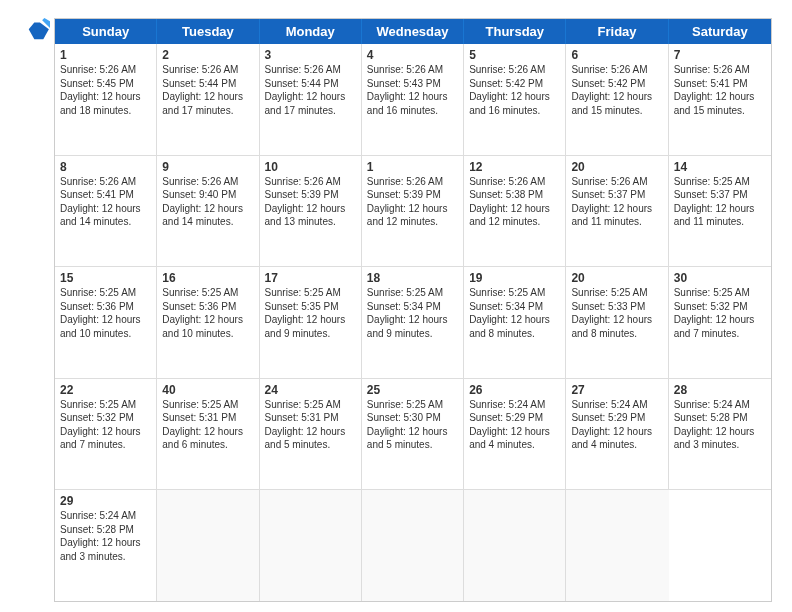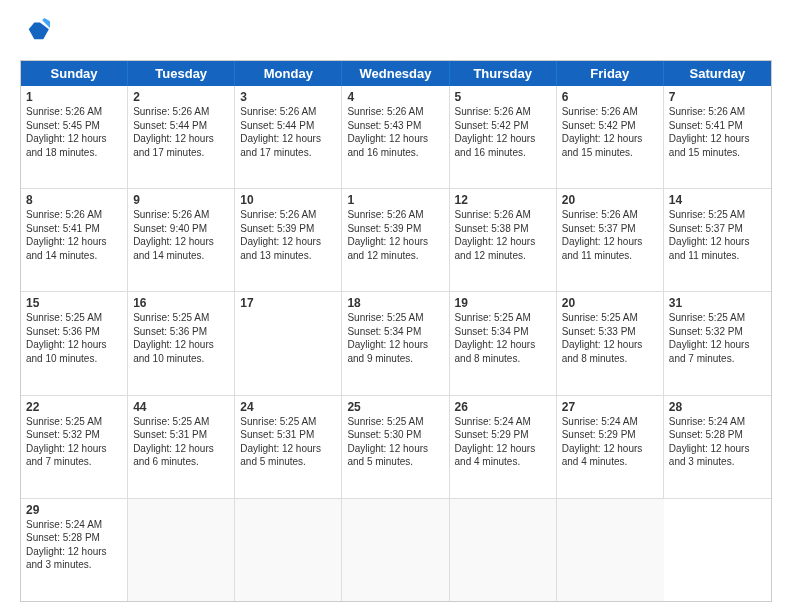--- a/index.html
+++ b/index.html
@@ -8,21 +8,21 @@
       background: #fff;
       width: 792px;
       height: 612px;
       overflow: hidden;
     }
     .page {
       width: 792px;
       height: 612px;
       padding: 18px 20px 10px 20px;
       display: flex;
-      flex-direction: column;
+      flex-direction: row;
     }
     .header {
       display: flex;
       align-items: flex-start;
       justify-content: space-between;
       margin-bottom: 10px;
     }
     .logo {
       display: flex;
       align-items: center;
@@ -248,20 +248,24 @@
           </div>
           <div class="cal-cell">
             <span class="day-num">16</span>
             <div class="cell-text">Sunrise: 5:25 AM
 Sunset: 5:36 PM
 Daylight: 12 hours
 and 10 minutes.</div>
           </div>
           <div class="cal-cell">
             <span class="day-num">17</span>
+            <div class="cell-text">Sunrise: 5:25 AM
+Sunset: 5:35 PM
+Daylight: 12 hours
+and 9 minutes.</div>
           </div>
           <div class="cal-cell">
             <span class="day-num">18</span>
             <div class="cell-text">Sunrise: 5:25 AM
 Sunset: 5:34 PM
 Daylight: 12 hours
 and 9 minutes.</div>
           </div>
           <div class="cal-cell">
             <span class="day-num">19</span>
@@ -271,37 +275,37 @@
 and 8 minutes.</div>
           </div>
           <div class="cal-cell">
             <span class="day-num">20</span>
             <div class="cell-text">Sunrise: 5:25 AM
 Sunset: 5:33 PM
 Daylight: 12 hours
 and 8 minutes.</div>
           </div>
           <div class="cal-cell">
-            <span class="day-num">31</span>
+            <span class="day-num">30</span>
             <div class="cell-text">Sunrise: 5:25 AM
 Sunset: 5:32 PM
 Daylight: 12 hours
 and 7 minutes.</div>
           </div>
         </div>
         <div class="cal-row">
           <div class="cal-cell">
             <span class="day-num">22</span>
             <div class="cell-text">Sunrise: 5:25 AM
 Sunset: 5:32 PM
 Daylight: 12 hours
 and 7 minutes.</div>
           </div>
           <div class="cal-cell">
-            <span class="day-num">44</span>
+            <span class="day-num">40</span>
             <div class="cell-text">Sunrise: 5:25 AM
 Sunset: 5:31 PM
 Daylight: 12 hours
 and 6 minutes.</div>
           </div>
           <div class="cal-cell">
             <span class="day-num">24</span>
             <div class="cell-text">Sunrise: 5:25 AM
 Sunset: 5:31 PM
 Daylight: 12 hours

